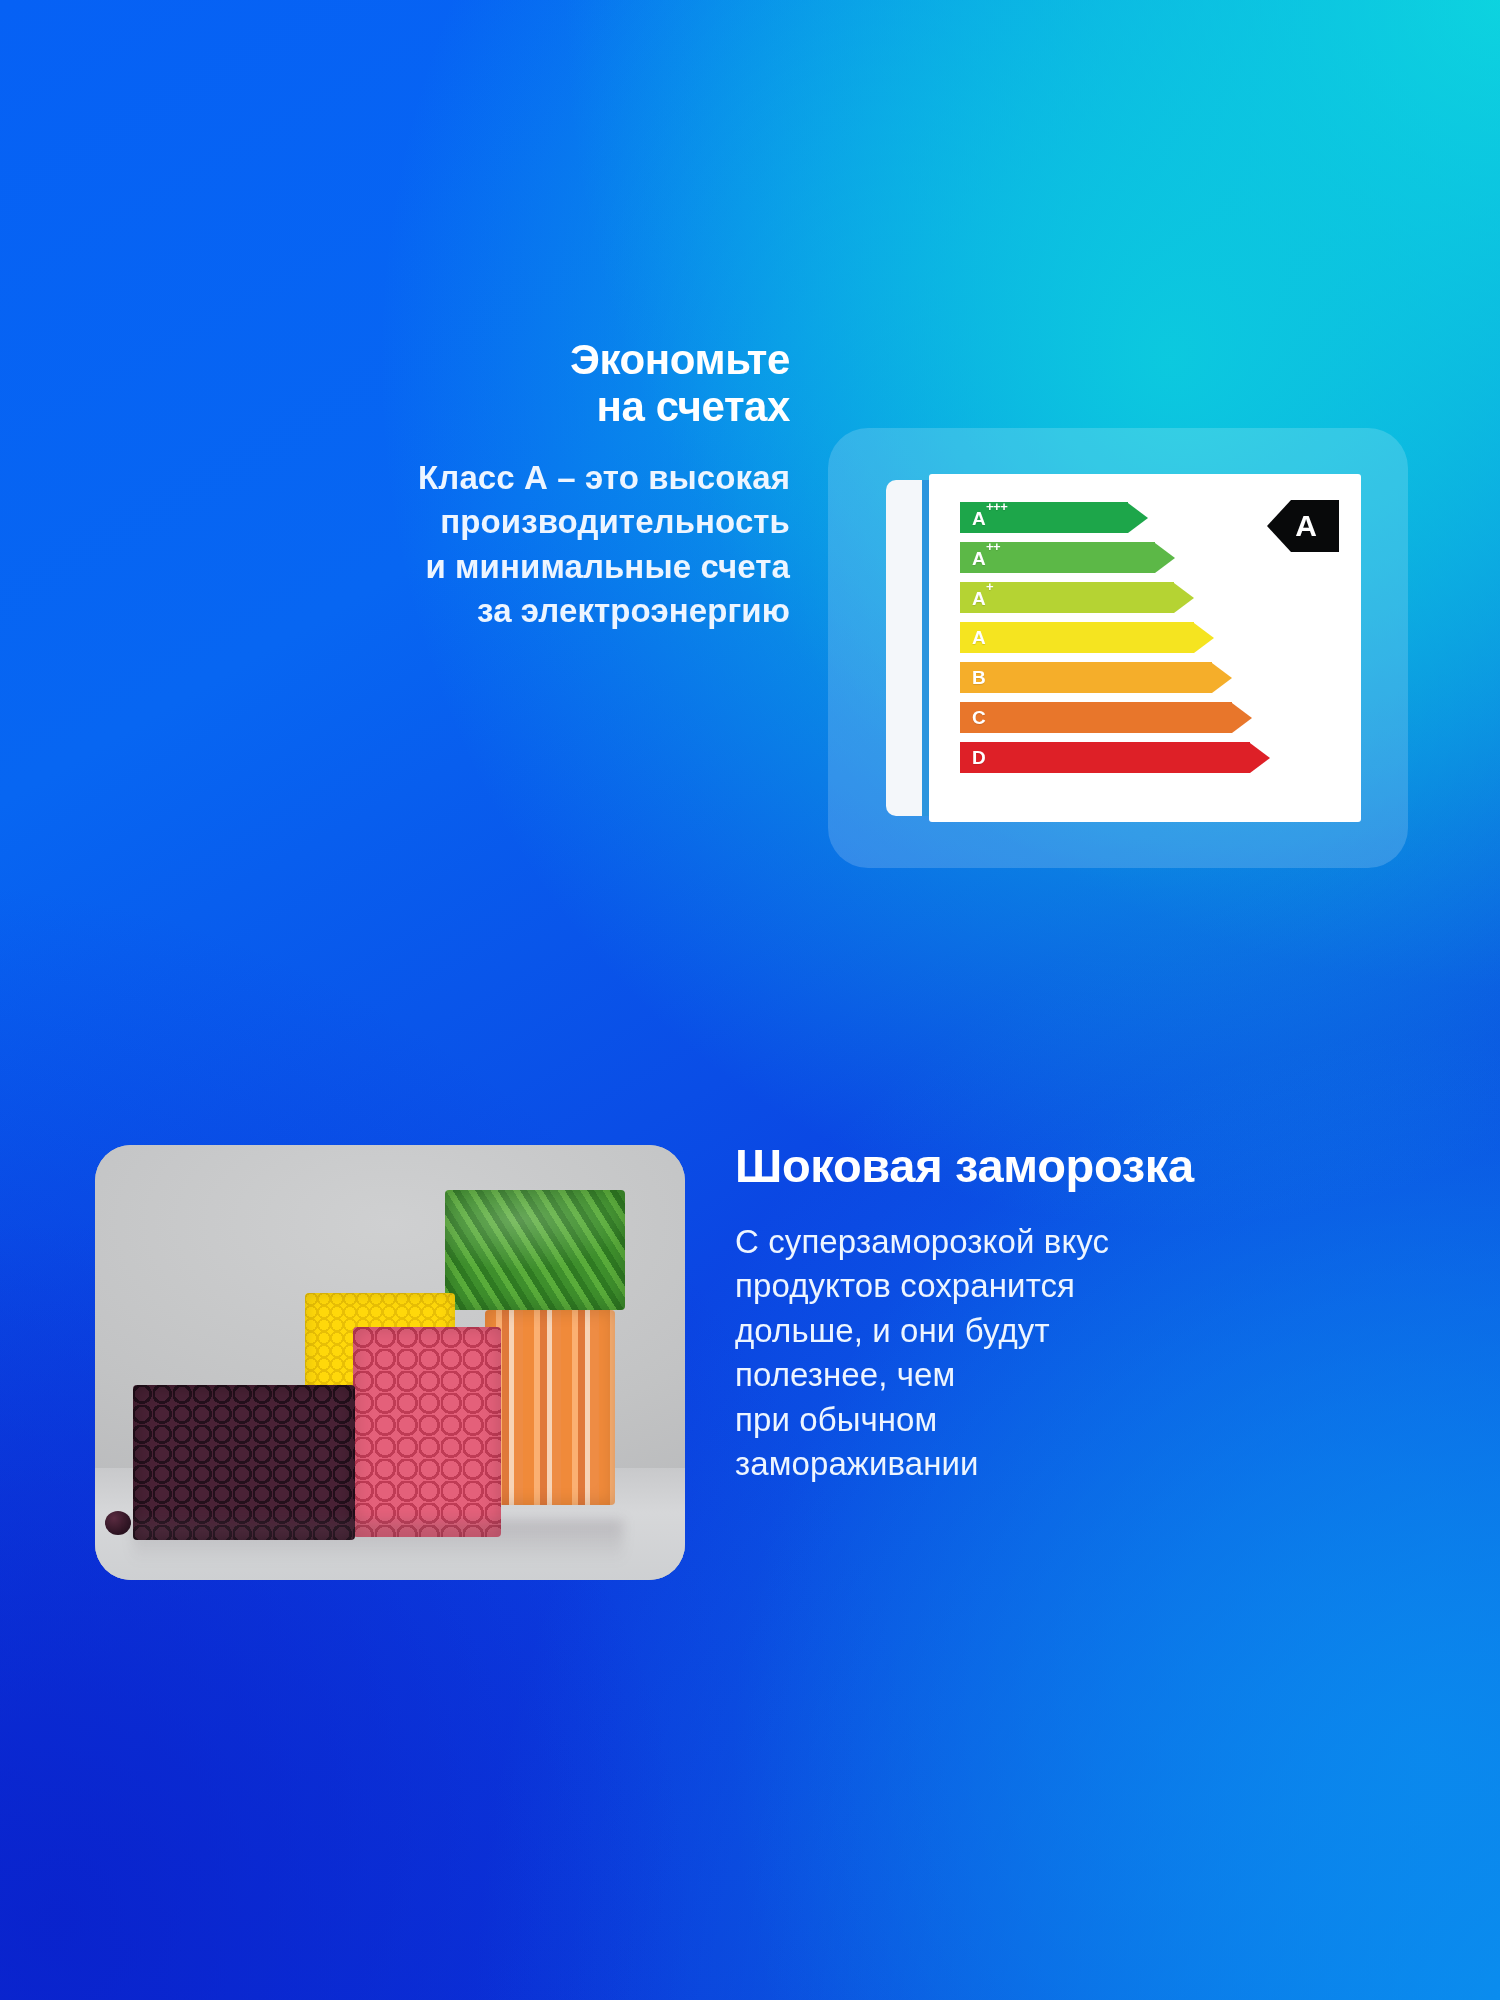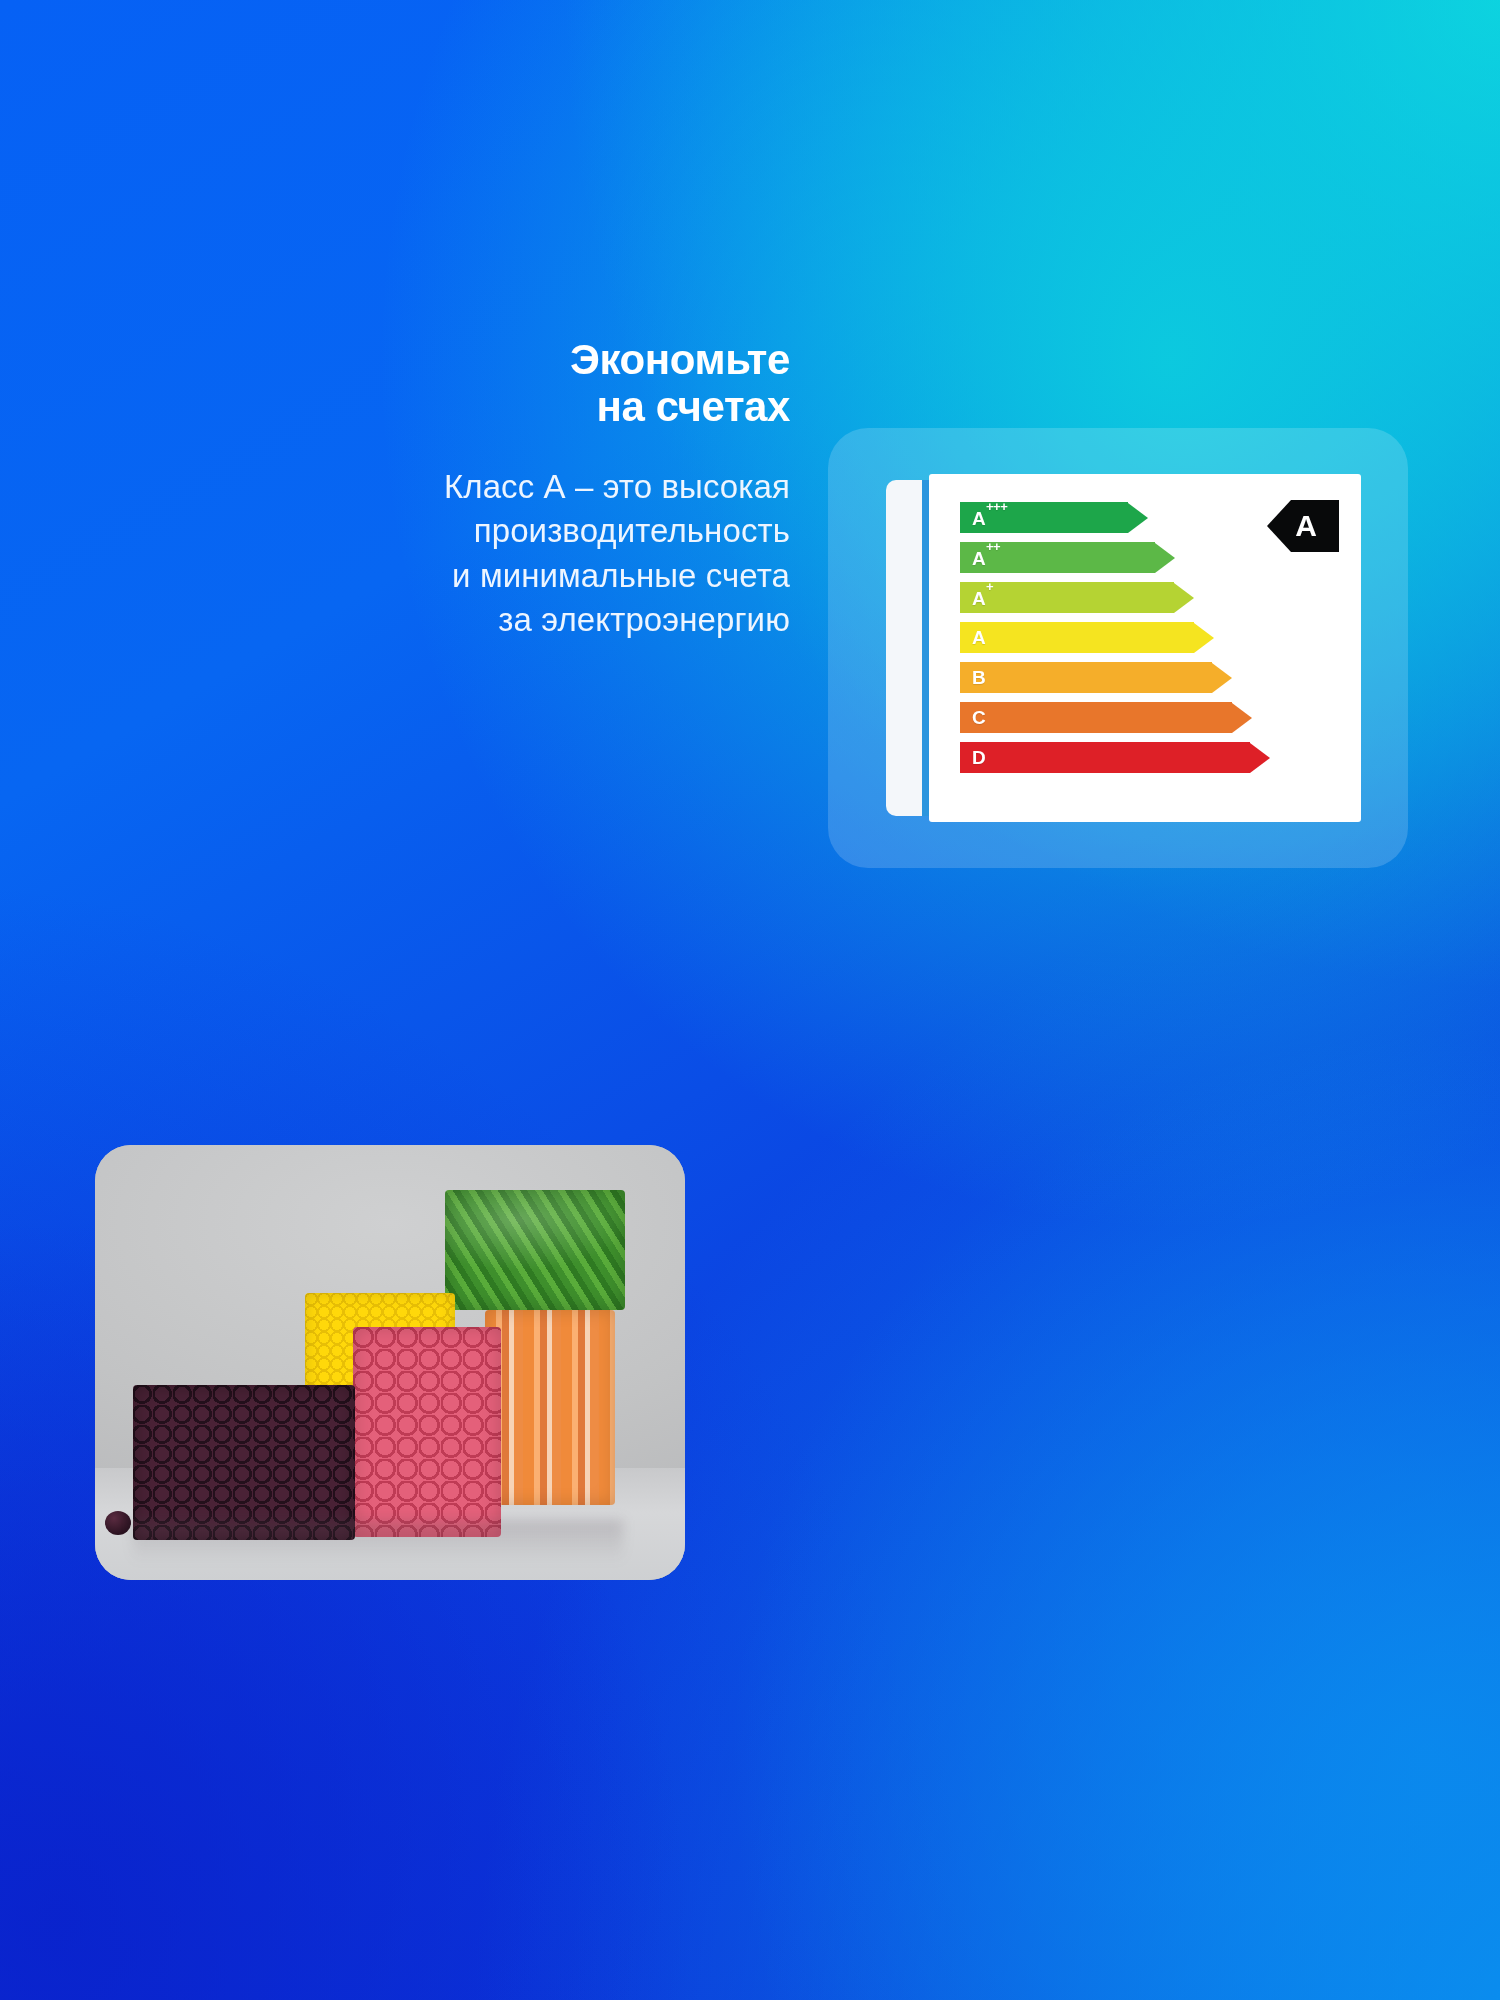--- a/index.html
+++ b/index.html
@@ -35,22 +35,22 @@
   }
   #economy-text {
     position:absolute; left:180px; top:18px; width:610px;
     text-align:right; color:#ffffff;
   }
   #economy-title {
     font-size:42px; font-weight:700; line-height:1.12;
     letter-spacing:-.4px; color:#ffffff; white-space:pre-line;
   }
   #economy-body {
-    margin-top:35px;
-    font-size:33px; font-weight:400; line-height:1.34;
+    margin-top:26px;
+    font-size:33px; font-weight:700; line-height:1.34;
     color:#EDF5FF; white-space:pre-line; letter-spacing:.1px;
   }
 
   
   #energy-card {
     position:absolute; left:828px; top:110px;
     width:580px; height:440px;
     border-radius:40px;
     background:rgba(255,255,255,.17);
     overflow:hidden;
@@ -312,13 +312,22 @@
       </div>
       <div class="food-block" id="carrots"></div>
       <div class="food-block" id="corn"></div>
       <div class="food-block" id="raspberries"></div>
       <div class="food-block" id="blackberries"></div>
       <div class="food-block" id="stray-berry"></div>
       <div id="photo-reflection"></div>
     </div>
   </div>
 
+  <div id="freeze-text">
+    <h2 id="freeze-title">Шоковая заморозка</h2>
+    <p id="freeze-body">С суперзаморозкой вкус
+продуктов сохранится
+дольше, и они будут
+полезнее, чем
+при обычном
+замораживании</p>
+  </div>
 </section>
 
 </body></html>

